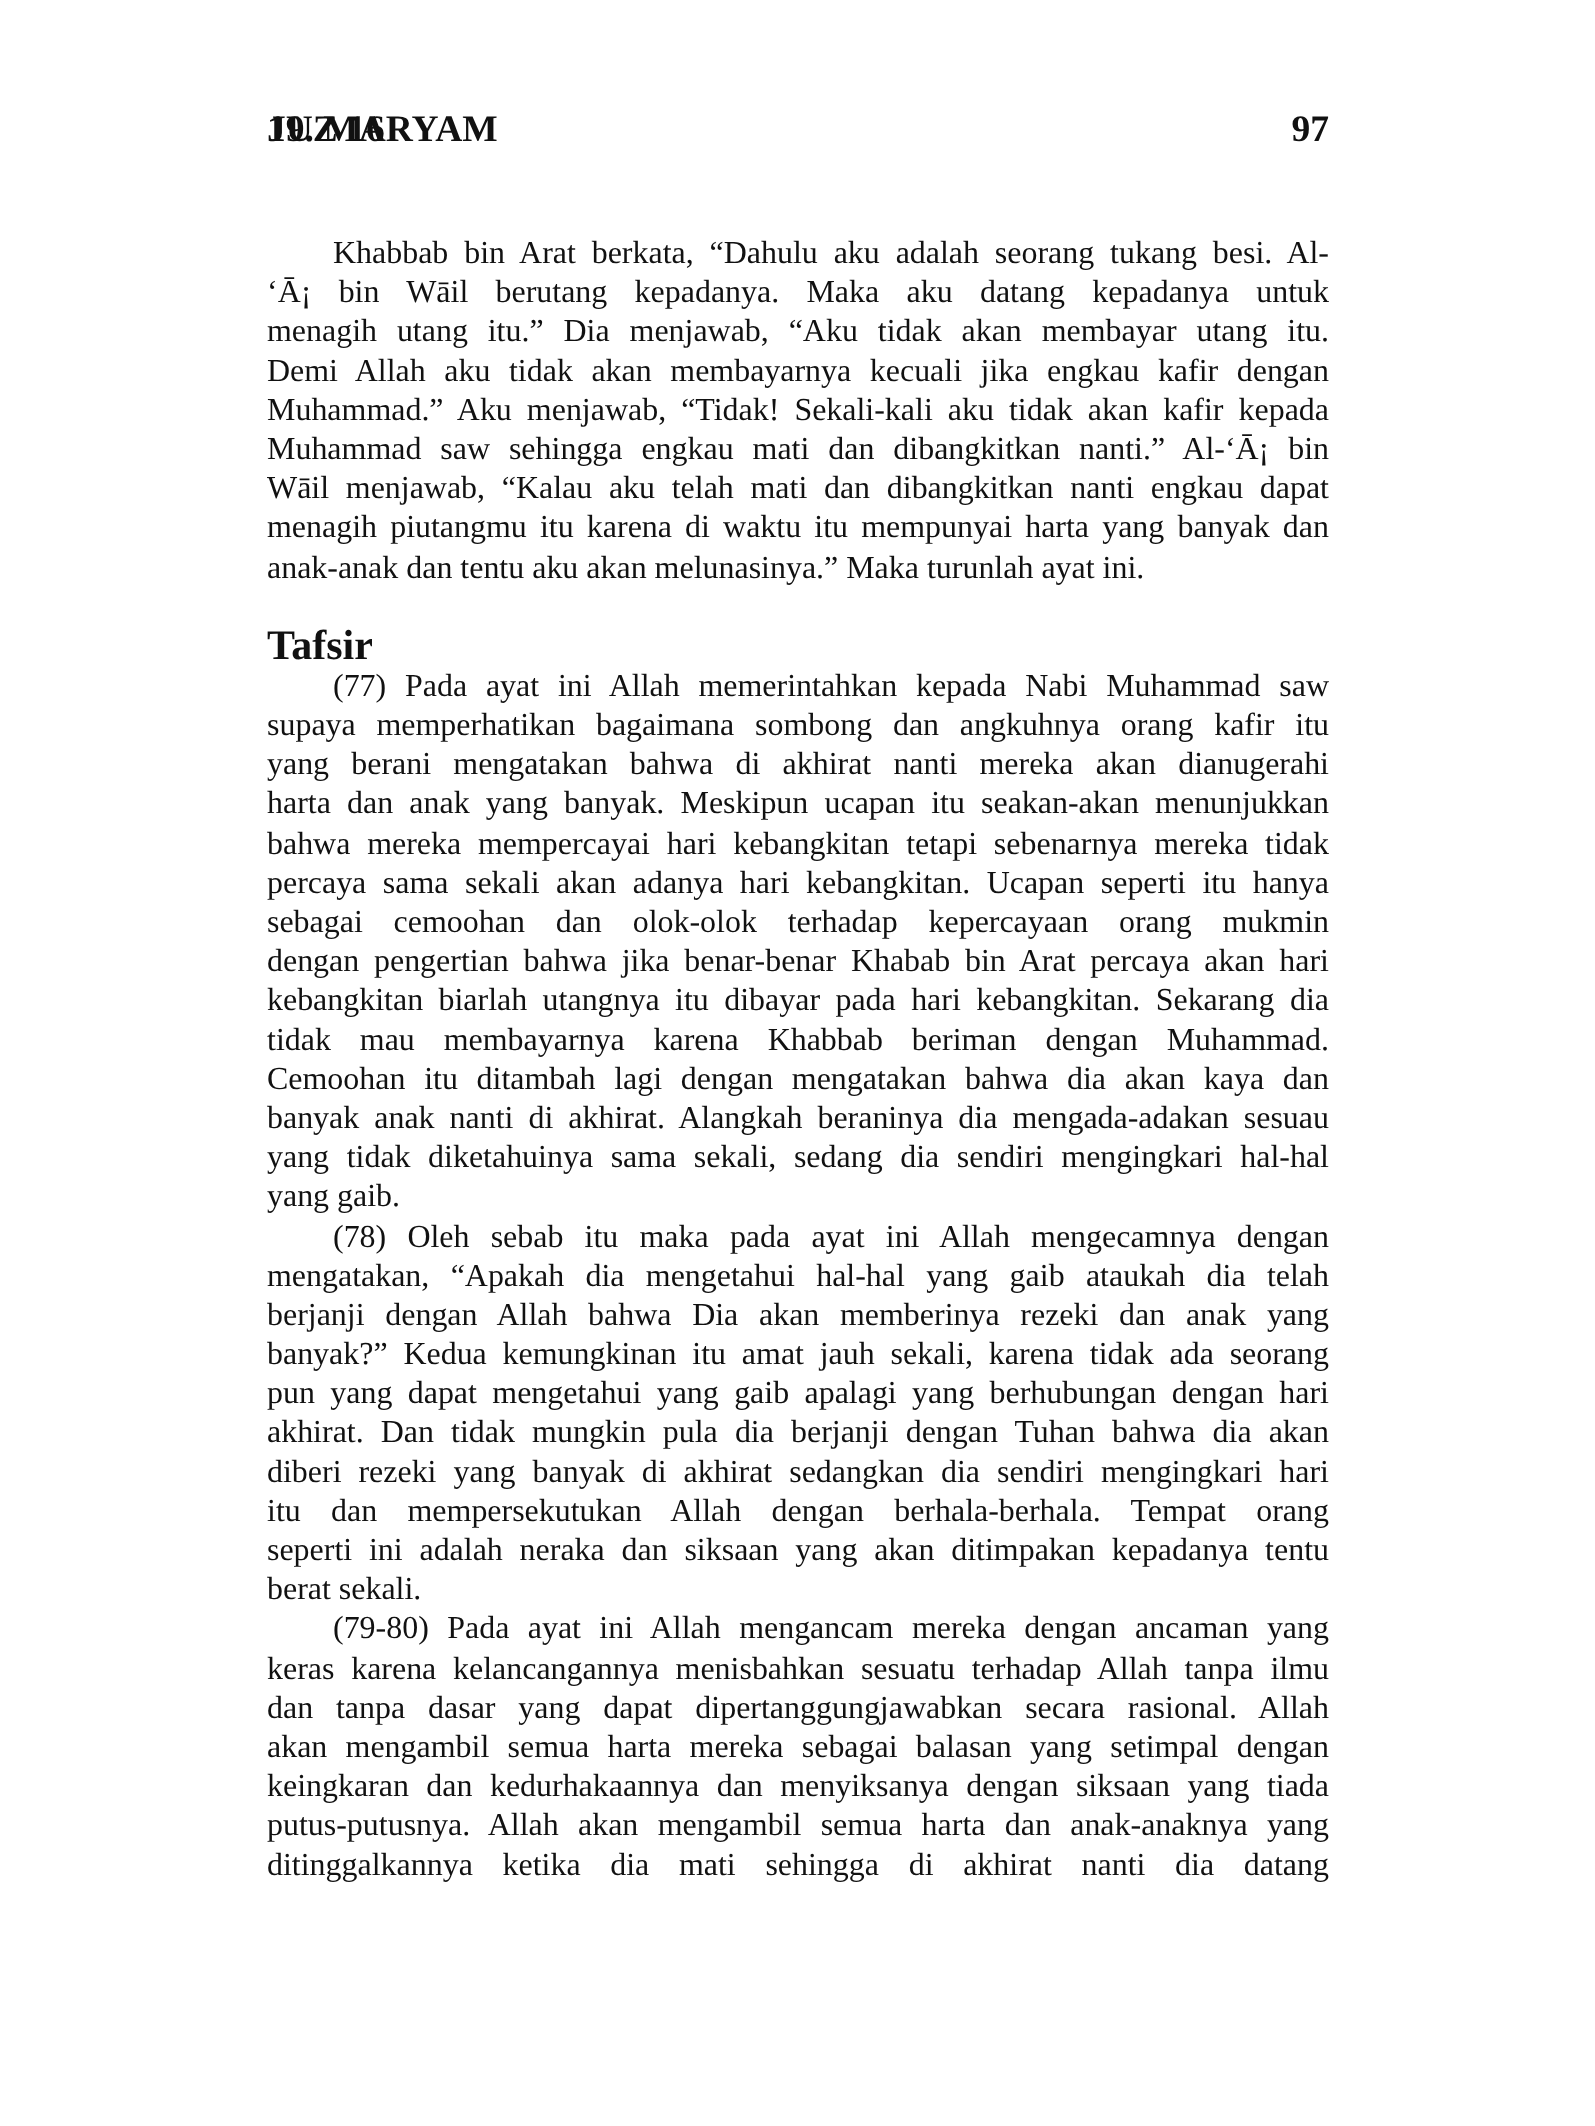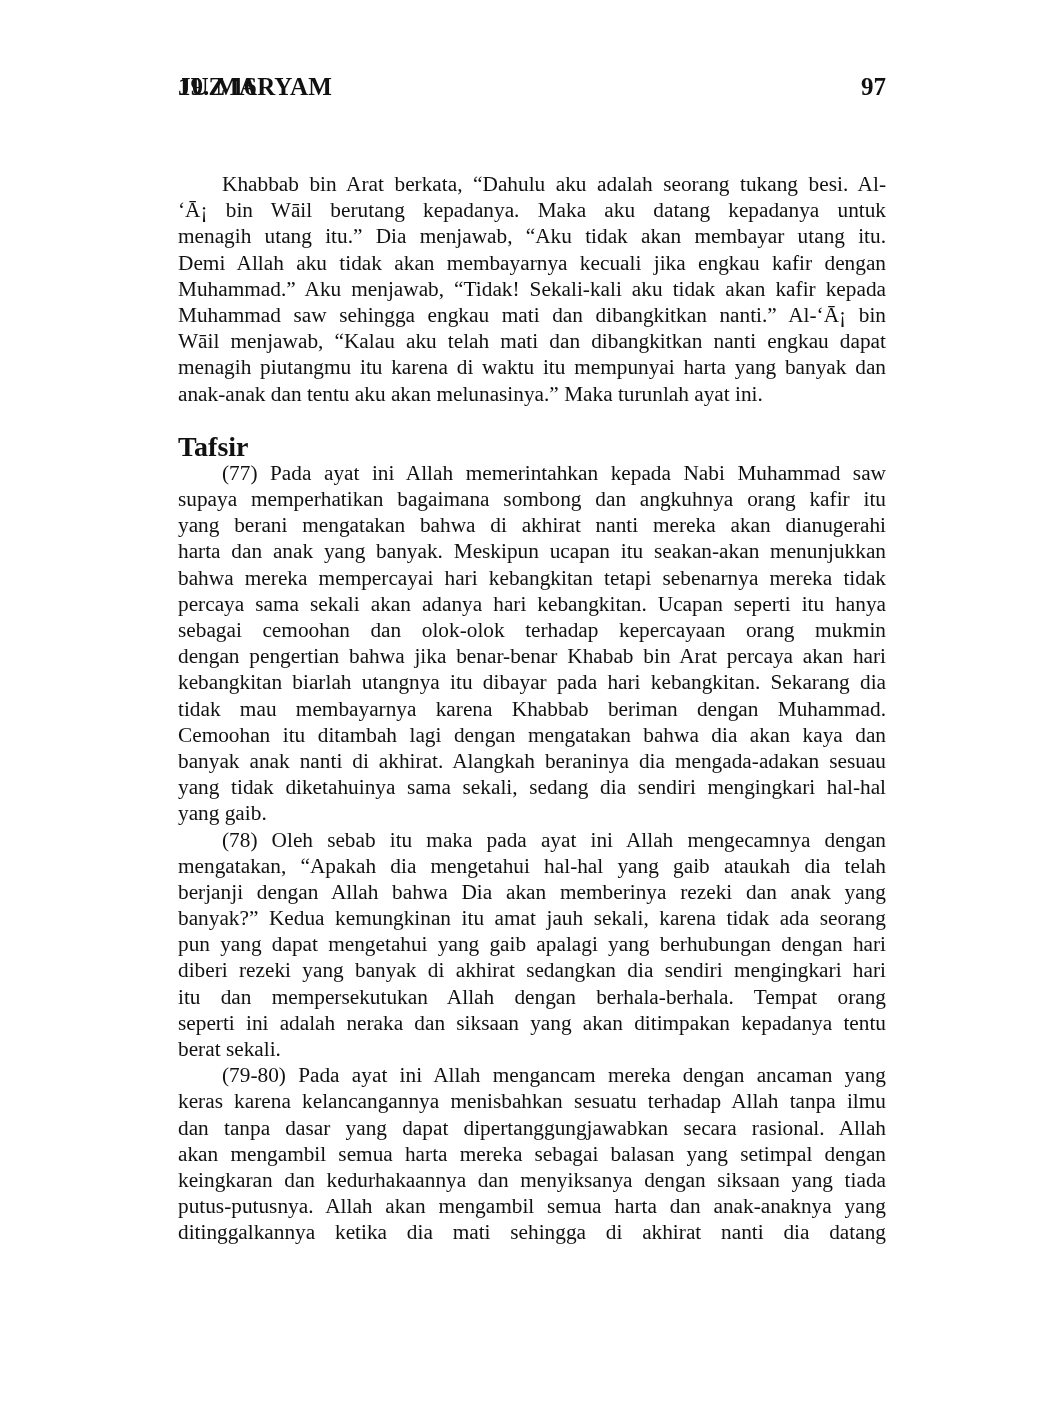--- a/index.html
+++ b/index.html
@@ -28,21 +28,20 @@
     .header .juz { position: absolute; left: 0; top: 0; }
     .header .surah { position: absolute; left: 0; right: 0; top: 0; text-align: left; }
     .header .page { position: absolute; right: 0; top: 0; margin-left: 47px; }
 
     .content {
       position: absolute;
       top: 155px;
       left: 178px;
       width: 708px;
       font-size: 21.3px;
-      margin-top: 16px;
     }
     .line {
       display: block;
       height: 26.2px;
       line-height: 26.2px;
       text-align: justify;
       text-align-last: justify;
       white-space: nowrap;
       overflow: visible;
     }
@@ -106,20 +105,21 @@
     <span class="line">yang tidak diketahuinya sama sekali, sedang dia sendiri mengingkari hal-hal</span>
     <span class="line last">yang gaib.</span>
   </div>
 
   <div class="para">
     <span class="line indent">(78) Oleh sebab itu maka pada ayat ini Allah mengecamnya dengan</span>
     <span class="line">mengatakan, “Apakah dia mengetahui hal-hal yang gaib ataukah dia telah</span>
     <span class="line">berjanji dengan Allah bahwa Dia akan memberinya rezeki dan anak yang</span>
     <span class="line">banyak?” Kedua kemungkinan itu amat jauh sekali, karena tidak ada seorang</span>
     <span class="line">pun yang dapat mengetahui yang gaib apalagi yang berhubungan dengan hari</span>
+    <span class="line">akhirat. Dan tidak mungkin pula dia berjanji dengan Tuhan bahwa dia akan</span>
     <span class="line">diberi rezeki yang banyak di akhirat sedangkan dia sendiri mengingkari hari</span>
     <span class="line">itu dan mempersekutukan Allah dengan berhala-berhala. Tempat orang</span>
     <span class="line">seperti ini adalah neraka dan siksaan yang akan ditimpakan kepadanya tentu</span>
     <span class="line last">berat sekali.</span>
   </div>
 
   <div class="para">
     <span class="line indent">(79-80) Pada ayat ini Allah mengancam mereka dengan ancaman yang</span>
     <span class="line">keras karena kelancangannya menisbahkan sesuatu terhadap Allah tanpa ilmu</span>
     <span class="line">dan tanpa dasar yang dapat dipertanggungjawabkan secara rasional. Allah</span>

